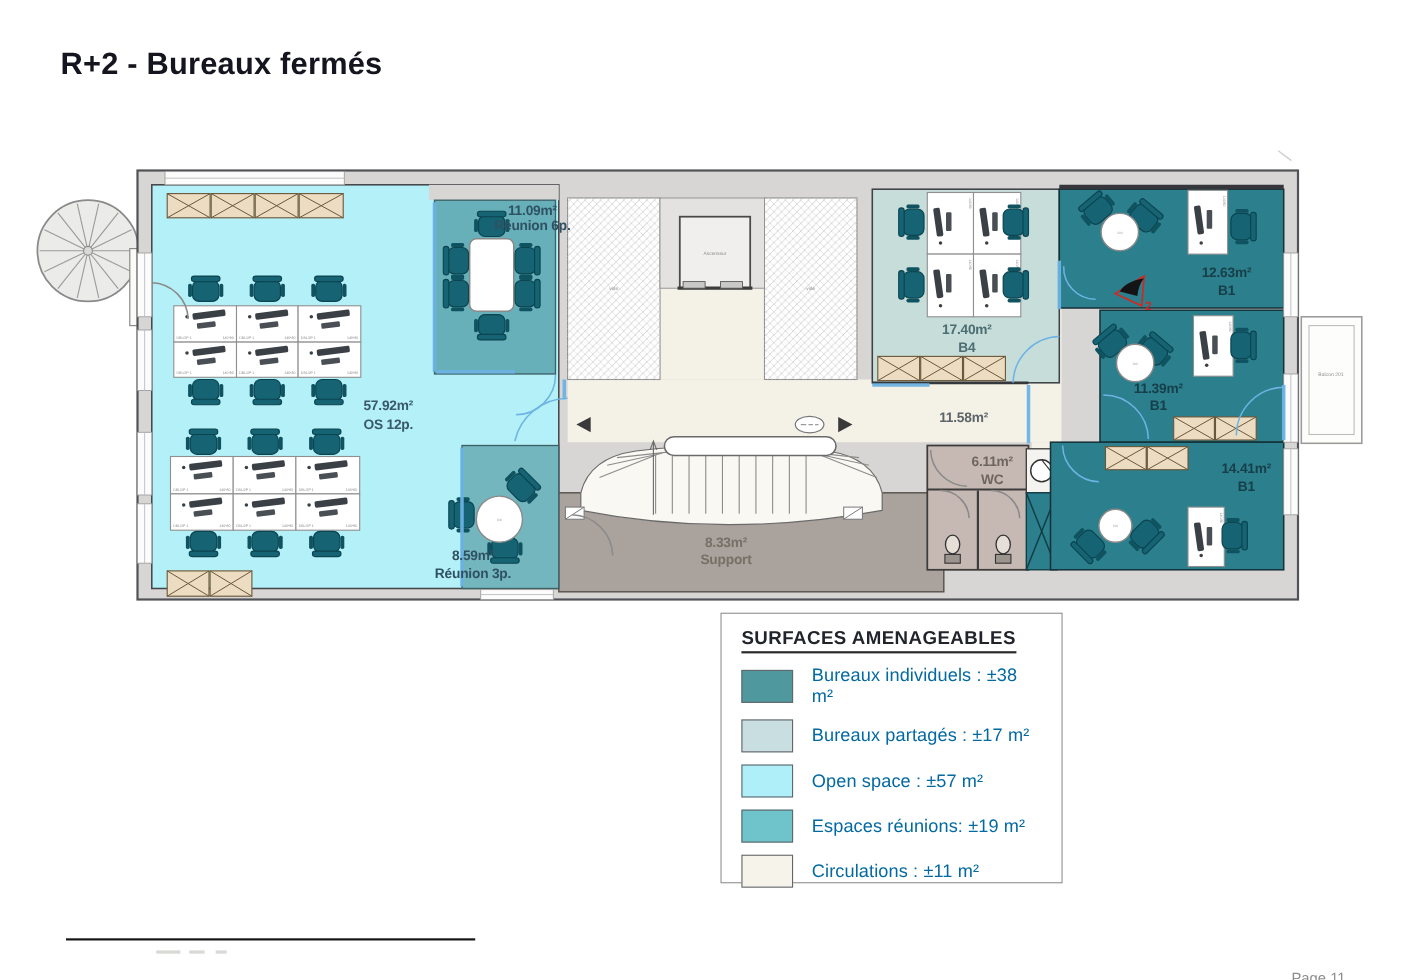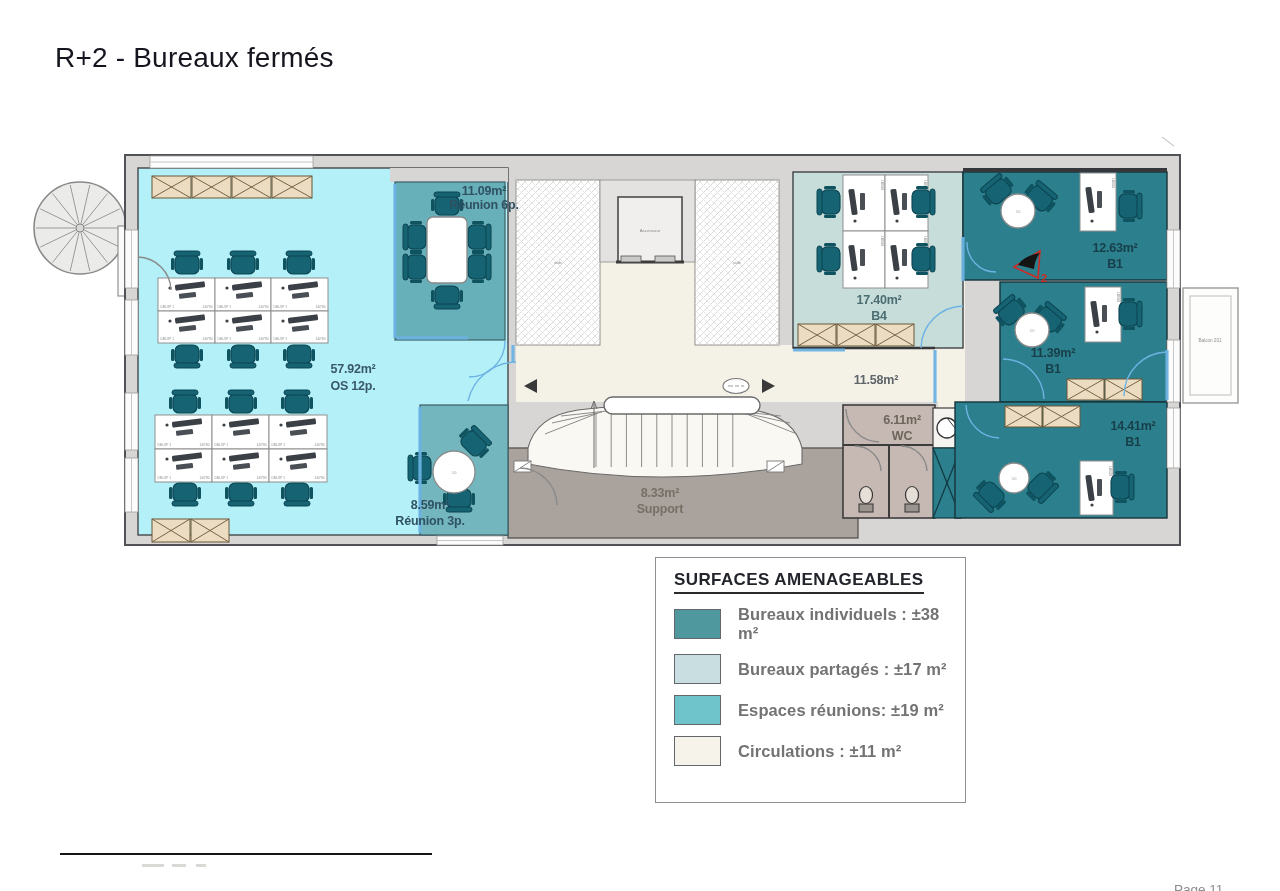--- a/index.html
+++ b/index.html
@@ -1,32 +1,32 @@
 <!DOCTYPE html>
 <html><head>
 <meta charset="utf-8">
 <style>
   html,body{margin:0;padding:0;background:#fff;width:1280px;height:891px;overflow:hidden;
     font-family:"Liberation Sans",sans-serif;}
   #stage{position:relative;width:1280px;height:891px;background:#ffffff;}
-  #page-title{position:absolute;left:55px;top:42px;font-size:28px;font-weight:400;
+  #page-title{position:absolute;left:55px;top:42px;font-size:28px;font-weight:700;
     color:#15151f;letter-spacing:.2px;}
   #plan-svg{position:absolute;left:0;top:0;}
   svg text{font-family:"Liberation Sans",sans-serif;}
   .rlabel{font-size:12.5px;font-weight:700;letter-spacing:-.2px;}
   .lab-os{fill:#39596a}.lab-reu{fill:#2f5263}.lab-b4{fill:#4c6d72}.lab-b1{fill:#173f4a}
   .lab-sup{fill:#767067}.lab-wc{fill:#6e665c}.lab-circ{fill:#5e6569}
   .tiny{font-size:4.4px;fill:#8b8b8b;font-weight:400}
   #legend{position:absolute;left:655px;top:557px;width:311px;height:246px;background:#fff;
     border:1.6px solid #8f8f8f;box-sizing:border-box;padding:12px 18px 0 18px;z-index:5;}
   #legend-title{font-size:17px;font-weight:800;color:#22242b;letter-spacing:.4px;
     border-bottom:2.5px solid #2a2a2a;display:inline-block;padding-bottom:2px;}
   .legend-row{display:flex;align-items:center;margin-top:11px;}
   .swatch{width:47px;height:30px;border:1px solid #63666a;box-sizing:border-box;flex:0 0 auto;}
-  .legend-label{margin-left:17px;font-size:16.5px;font-weight:700;color:#737373;letter-spacing:.1px;}
+  .legend-label{margin-left:17px;font-size:16.5px;font-weight:400;color:#0369a1;letter-spacing:.1px;}
   #page-number{position:absolute;left:1174px;top:852px;font-size:13.5px;color:#8d8d8d;margin-top:30px;}
   #footer-line{position:absolute;left:60px;top:853px;width:372px;height:2px;background:#151515;}
   .footer-smudge{position:absolute;height:3px;background:#dbd9d6;}
 </style>
 </head>
 <body>
 
 <div id="stage">
 
   <div id="page-title">R+2 - Bureaux fermés</div>
@@ -686,20 +686,24 @@
     <div id="legend-rows">
         <div class="legend-row">
           <span class="swatch" style="background: rgb(79, 152, 158);"></span>
           <span class="legend-label">Bureaux individuels : ±38 m²</span>
         </div>
         <div class="legend-row">
           <span class="swatch" style="background: rgb(200, 222, 224);"></span>
           <span class="legend-label">Bureaux partagés : ±17 m²</span>
         </div>
         <div class="legend-row">
+          <span class="swatch" style="background: rgb(174, 239, 250);"></span>
+          <span class="legend-label">Open space : ±57 m²</span>
+        </div>
+        <div class="legend-row">
           <span class="swatch" style="background: rgb(111, 195, 203);"></span>
           <span class="legend-label">Espaces réunions: ±19 m²</span>
         </div>
         <div class="legend-row">
           <span class="swatch" style="background: rgb(246, 244, 234);"></span>
           <span class="legend-label">Circulations : ±11  m²</span>
         </div>
       </div>
   </div>
 

